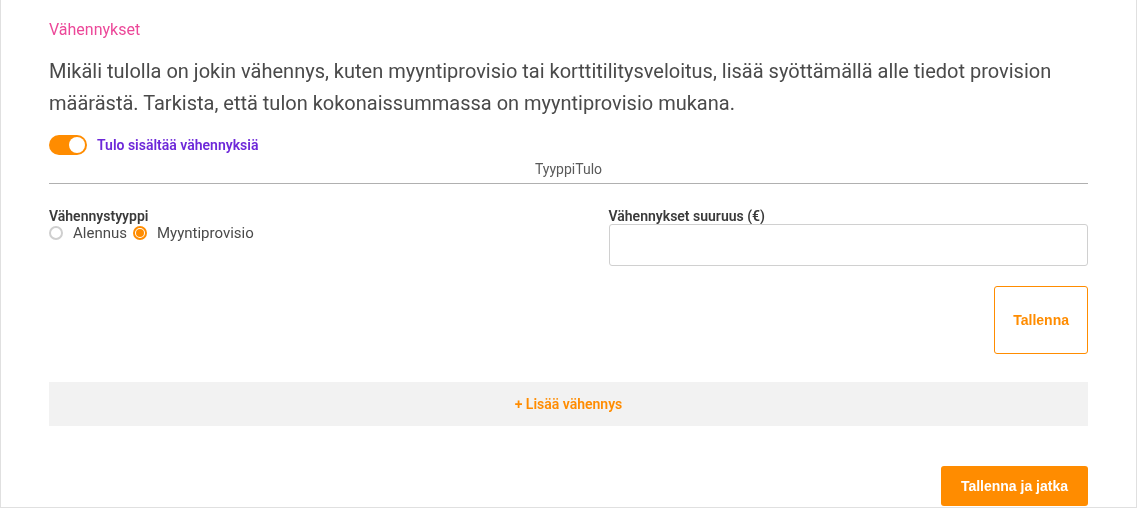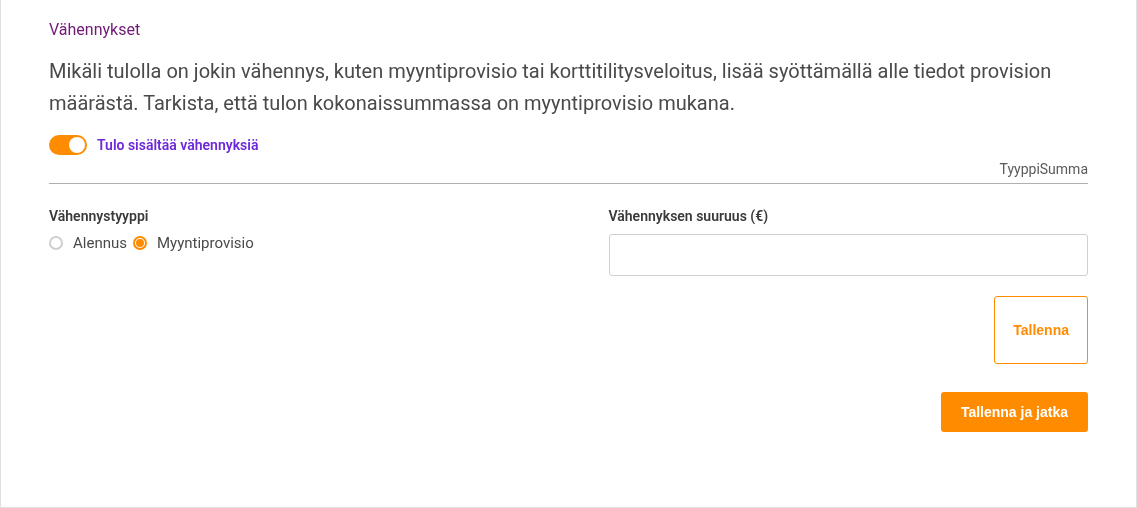--- a/index.html
+++ b/index.html
@@ -17,21 +17,21 @@
     .container {
       border: 1px solid #e0e0e0;
       border-top: none;
       padding: 20px 48px 40px 48px;
       width: 100%;
       height: 100%;
       position: relative;
     }
     .section-title {
       font-size: 16px;
-      color: #701a75;
+      color: #ec4899;
       margin-bottom: 16px;
       font-weight: 400;
     }
     .description {
       font-size: 20px;
       color: #4a4a4a;
       line-height: 1.6;
       margin-bottom: 16px;
     }
     .toggle-row {
@@ -57,21 +57,21 @@
       top: 2px;
       right: 2px;
     }
     .toggle-label {
       font-size: 14px;
       font-weight: 600;
       color: #6d28d9;
     }
     .table-header {
       display: flex;
-      justify-content: flex-end;
+      justify-content: center;
       border-bottom: 1px solid #b0b0b0;
       padding-bottom: 6px;
       margin-bottom: 24px;
     }
     .table-col {
       font-size: 14px;
       color: #5a5a5a;
     }
     .form-row {
       display: flex;
@@ -81,21 +81,20 @@
     .form-col-left {
       flex: 0 0 50%;
     }
     .form-col-right {
       flex: 1;
     }
     .field-label {
       font-size: 14px;
       font-weight: 600;
       color: #3a3a3a;
-      margin-bottom: 10px;
       display: block;
     }
     .radio-group {
       display: flex;
       flex-direction: row;
       gap: 6px;
     }
     .radio-option {
       display: flex;
       align-items: center;
@@ -185,44 +184,45 @@
 
   <div class="toggle-row">
     <div class="toggle">
       <div class="toggle-knob"></div>
     </div>
     <span class="toggle-label">Tulo sisältää vähennyksiä</span>
   </div>
 
   <div class="table-header">
     <span class="table-col">Tyyppi</span>
-    <span class="table-col">Summa</span>
+    <span class="table-col">Tulo</span>
   </div>
 
   <div class="form-row">
     <div class="form-col-left">
       <span class="field-label">Vähennystyyppi</span>
       <div class="radio-group">
         <div class="radio-option">
           <span class="radio-circle"></span>
           <span class="radio-label">Alennus</span>
         </div>
         <div class="radio-option">
           <span class="radio-circle selected"></span>
           <span class="radio-label">Myyntiprovisio</span>
         </div>
       </div>
     </div>
     <div class="form-col-right">
-      <span class="field-label">Vähennyksen suuruus (€)</span>
+      <span class="field-label">Vähennykset suuruus (€)</span>
       <input type="text" class="text-input" value="" style="">
     </div>
   </div>
 
   <div class="button-row-right">
     <button class="btn-outline">Tallenna</button>
   </div>
 
+  <div class="add-bar">+ Lisää vähennys</div>
 
   <div class="footer-row">
     <button class="btn-primary">Tallenna ja jatka</button>
   </div>
 </div>
 
 </body></html>

